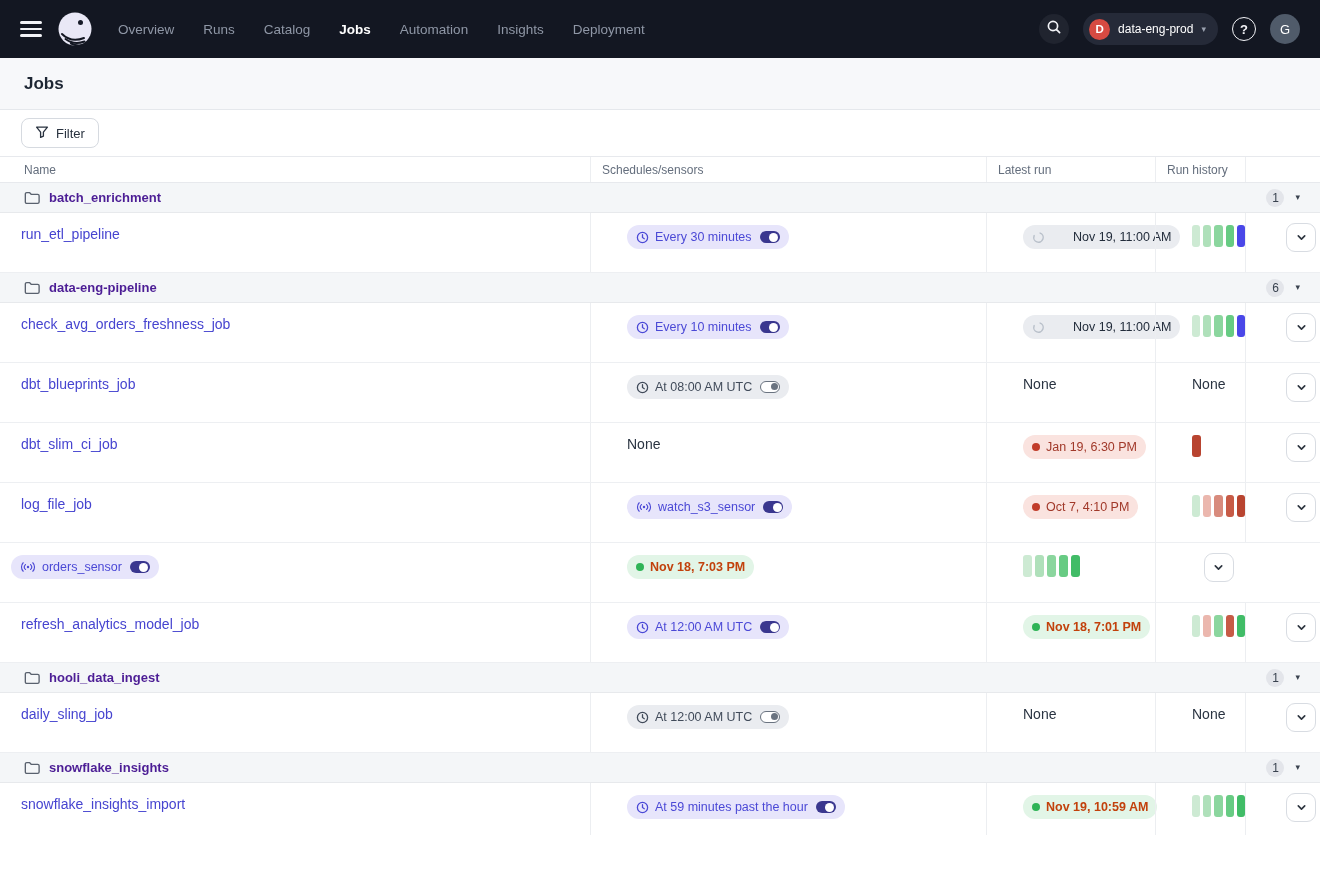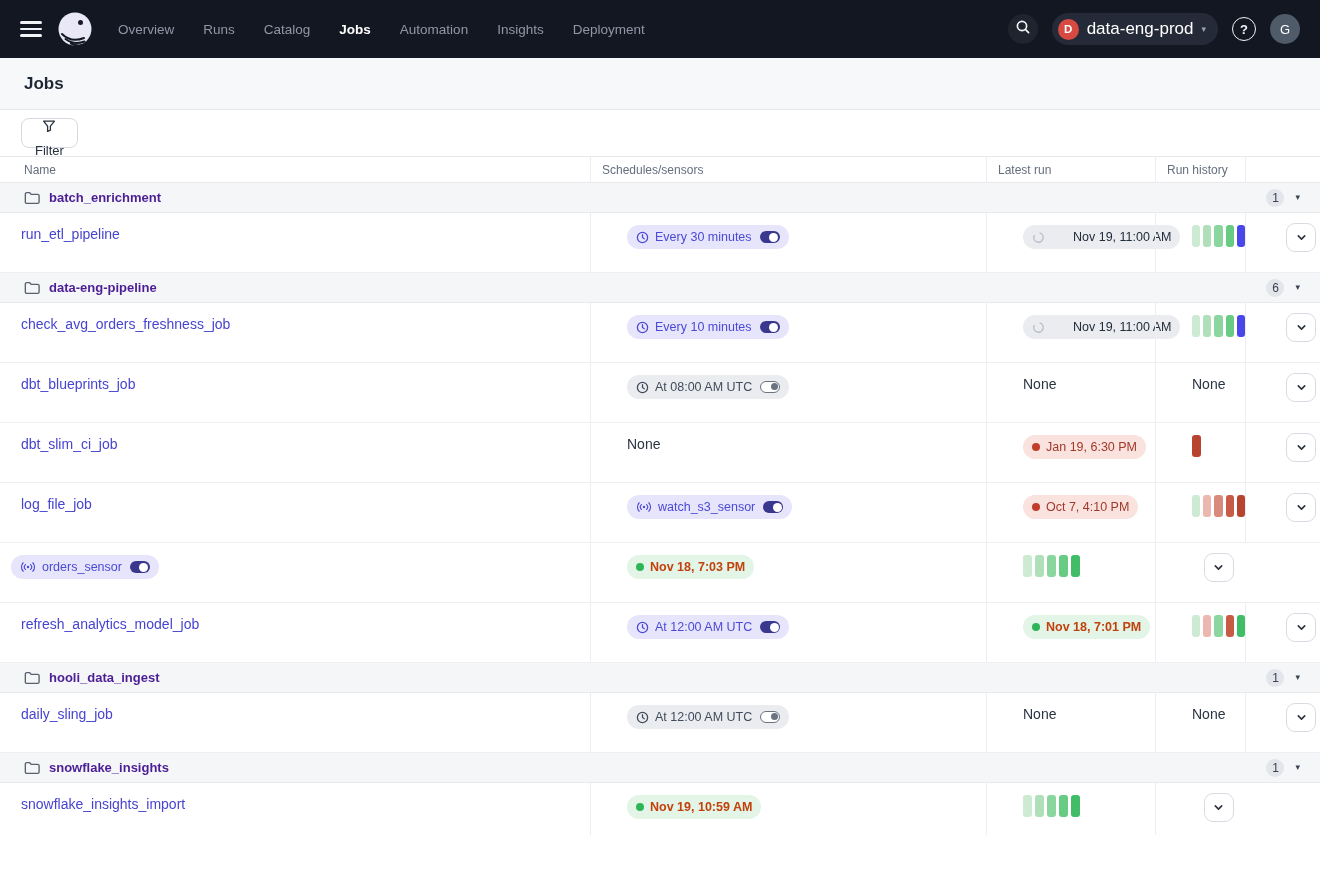--- a/index.html
+++ b/index.html
@@ -12,33 +12,33 @@
   .hamburger { width:22px; display:flex; flex-direction:column; gap:4px; cursor:pointer; }
   .hamburger span { display:block; height:2.6px; background:#F2F3F7; border-radius:2px; }
   .logo { margin-left:14px; width:38px; height:38px; display:flex; align-items:center; justify-content:center; }
   .nav-menu { display:flex; align-items:center; gap:29px; margin-left:24px; }
   .nav-item { font-size:13.5px; color:#8F97A6; cursor:pointer; }
   .nav-item.active { color:#FFFFFF; font-weight:700; }
   .nav-right { margin-left:auto; display:flex; align-items:center; gap:14px; }
   .search-btn { width:30px; height:30px; border-radius:50%; background:#20242F; display:flex; align-items:center; justify-content:center; cursor:pointer; }
   .env-pill { height:32px; border-radius:16px; background:#252A38; display:flex; align-items:center; gap:8px; padding:0 12px 0 6px; cursor:pointer; }
   .env-initial { width:21px; height:21px; border-radius:50%; color:#fff; font-size:11.5px; font-weight:700; display:flex; align-items:center; justify-content:center; }
-  .env-name { color:#FFFFFF; font-size:17px; }
+  .env-name { color:#FFFFFF; font-size:12px; }
   .env-caret { color:#9AA1AF; font-size:9px; }
   .help-btn { width:24px; height:24px; border-radius:50%; border:1.8px solid #F2F3F7; color:#F2F3F7; font-size:13px; font-weight:700; display:flex; align-items:center; justify-content:center; cursor:pointer; }
   .avatar { width:30px; height:30px; border-radius:50%; background:#505B6A; color:#fff; font-size:13px; display:flex; align-items:center; justify-content:center; cursor:pointer; }
 
   
   .page-strip { height:52px; background:#F7F8FA; border-bottom:1px solid #E5E8EC; display:flex; align-items:center; padding:0 24px; }
   .page-title { font-size:17px; font-weight:700; color:#1D2633; }
 
   
   .toolbar { height:46px; background:#fff; display:flex; align-items:center; padding:0 21px; }
   .filter-btn { display:inline-flex; align-items:center; gap:7px; height:30px; padding:0 13px; background:#fff;
-    border:1px solid #D6DAE0; border-radius:8px; font-size:13px; color:#29323F; cursor:pointer; font-family:inherit;flex-direction:column; }
+    border:1px solid #D6DAE0; border-radius:8px; font-size:13px; color:#29323F; cursor:pointer; font-family:inherit; }
 
   
   .grid-row { display:grid; grid-template-columns:590px 396px 169px 90px 75px; }
   .thead { height:27px; border-top:1px solid #E7E9ED; border-bottom:1px solid #E7E9ED; align-items:center; }
   .thead .cell { height:100%; display:flex; align-items:center; font-size:12px; color:#646E7D; padding-left:11px; }
   .thead .cell:first-child { padding-left:24px; }
   .thead .cell + .cell { border-left:1px solid #ECEEF1; }
 
   .group-row { height:30px; background:#F4F6F8; border-bottom:1px solid #E7E9EC; display:flex; align-items:center; padding:0 20px 0 24px; cursor:pointer; }
   .folder { display:flex; align-items:center; margin-right:9px; }
@@ -468,20 +468,32 @@
           </svg>
         </span>
         <span class="group-name">snowflake_insights</span>
         <span class="group-right">
           <span class="count-badge">1</span>
           <span class="caret">▾</span>
         </span>
       </div>
       <div class="grid-row job-row">
         <div class="cell c-name"><a class="job-link" style="color:#4644D0">snowflake_insights_import</a></div>
+        <div class="cell c-sched"><span class="pill sched-on">
+            <span style="display:flex">
+              <svg width="13" height="13" viewBox="0 0 16 16" fill="none" stroke="currentColor" stroke-width="1.6">
+                <circle cx="8" cy="8" r="6.3"></circle>
+                <path d="M8 4.6V8l2.2 1.5" stroke-linecap="round"></path>
+              </svg>
+            </span>
+            <span>At 59 minutes past the hour</span>
+            <span class="toggle on">
+              <span class="knob"></span>
+            </span>
+          </span></div>
         <div class="cell c-latest"><span class="pill run-success">
             <span class="dot dot-success"></span>
             <span>Nov 19, 10:59 AM</span>
           </span></div>
         <div class="cell c-hist">
           <span class="bars">
             <span class="bar" style="background:#CDEAD3"></span>
             <span class="bar" style="background:#AFE0BA"></span>
             <span class="bar" style="background:#8BD69E"></span>
             <span class="bar" style="background:#67CB83"></span>

